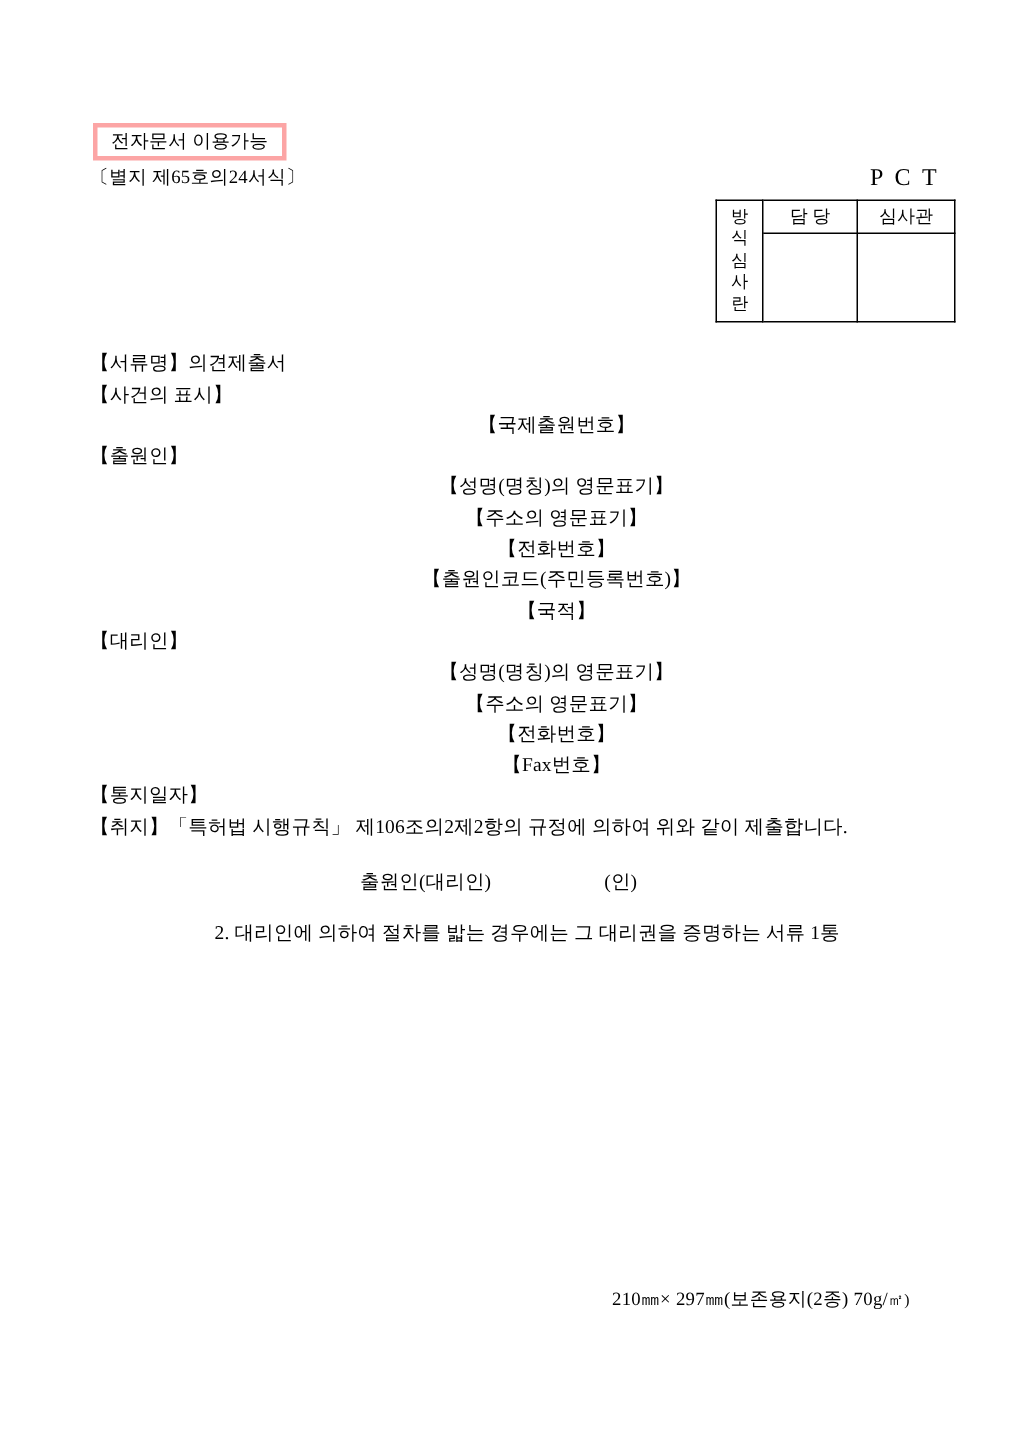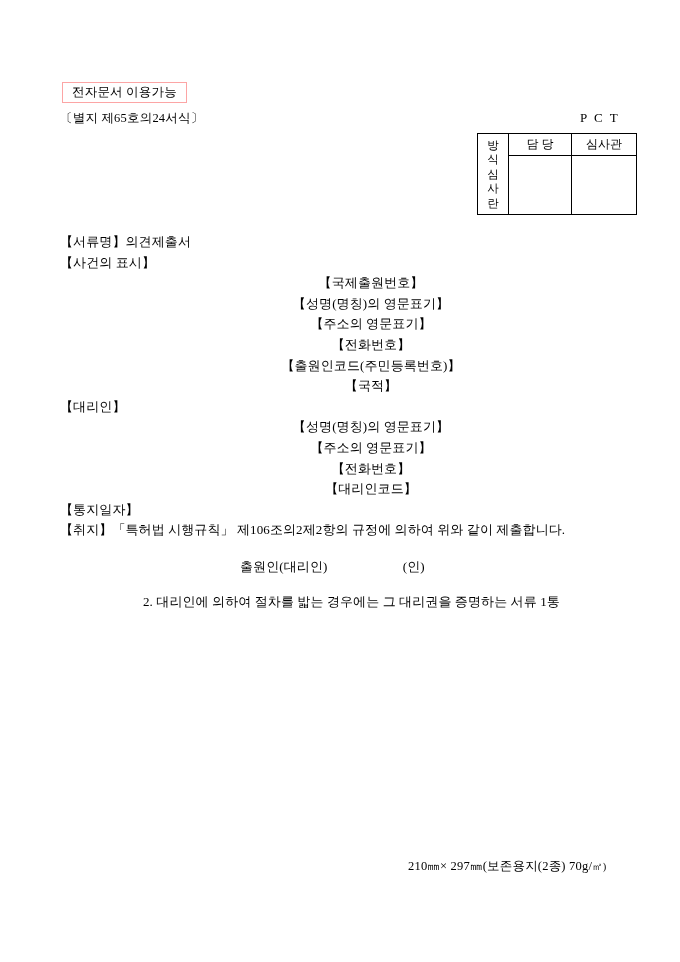--- a/index.html
+++ b/index.html
@@ -21,42 +21,42 @@
     left: 0; top: 0;
     width: 680px;
     height: 962px;
   }
 
   
   .stamp-box {
     position: absolute;
     left: 62px;
     top: 82px;
-    border: 1px solid #fca5a5;
+    border: 3px solid #fca5a5;
     padding: 2px 9px 3px 9px;
     font-size: 12.5px;
     line-height: 1.15;
     letter-spacing: 0.2px;
     white-space: nowrap;
   }
 
   .form-no {
     position: absolute;
     left: 60px;
     top: 110px;
     font-size: 12.5px;
     white-space: nowrap;
     letter-spacing: 0.2px;
   }
 
   .pct-label {
     position: absolute;
     left: 580px;
     top: 110px;
-    font-size: 13px;
+    font-size: 16px;
     letter-spacing: 2px;
     white-space: nowrap;
   }
 
   
   .exam-table {
     position: absolute;
     left: 477px;
     top: 133px;
     border-collapse: collapse;
@@ -146,30 +146,31 @@
       <td class="body-cell"></td>
       <td class="body-cell"></td>
     </tr>
   </tbody>
     </table>
 
   <div class="body-text">
     <div class="line">【서류명】의견제출서</div>
     <div class="line">【사건의 표시】</div>
     <div class="line ind1">【국제출원번호】</div>
+    <div class="line">【출원인】</div>
     <div class="line ind1">【성명(명칭)의  영문표기】</div>
     <div class="line ind1">【주소의  영문표기】</div>
     <div class="line ind1">【전화번호】</div>
     <div class="line ind1">【출원인코드(주민등록번호)】</div>
     <div class="line ind1">【국적】</div>
     <div class="line">【대리인】</div>
     <div class="line ind1">【성명(명칭)의  영문표기】</div>
     <div class="line ind1">【주소의  영문표기】</div>
     <div class="line ind1">【전화번호】</div>
-    <div class="line ind1">【대리인코드】</div>
+    <div class="line ind1">【Fax번호】</div>
     <div class="line">【통지일자】</div>
     <div class="line">【취지】「특허법 시행규칙」 제106조의2제2항의 규정에  의하여  위와  같이  제출합니다.</div>
 
     <div class="line sign-line">
       <span>출원인(대리인)</span>
       <span class="seal">(인)</span>
     </div>
 
     <div class="line attach-2">2. 대리인에  의하여  절차를  밟는  경우에는  그  대리권을  증명하는  서류  1통</div>
   </div>

